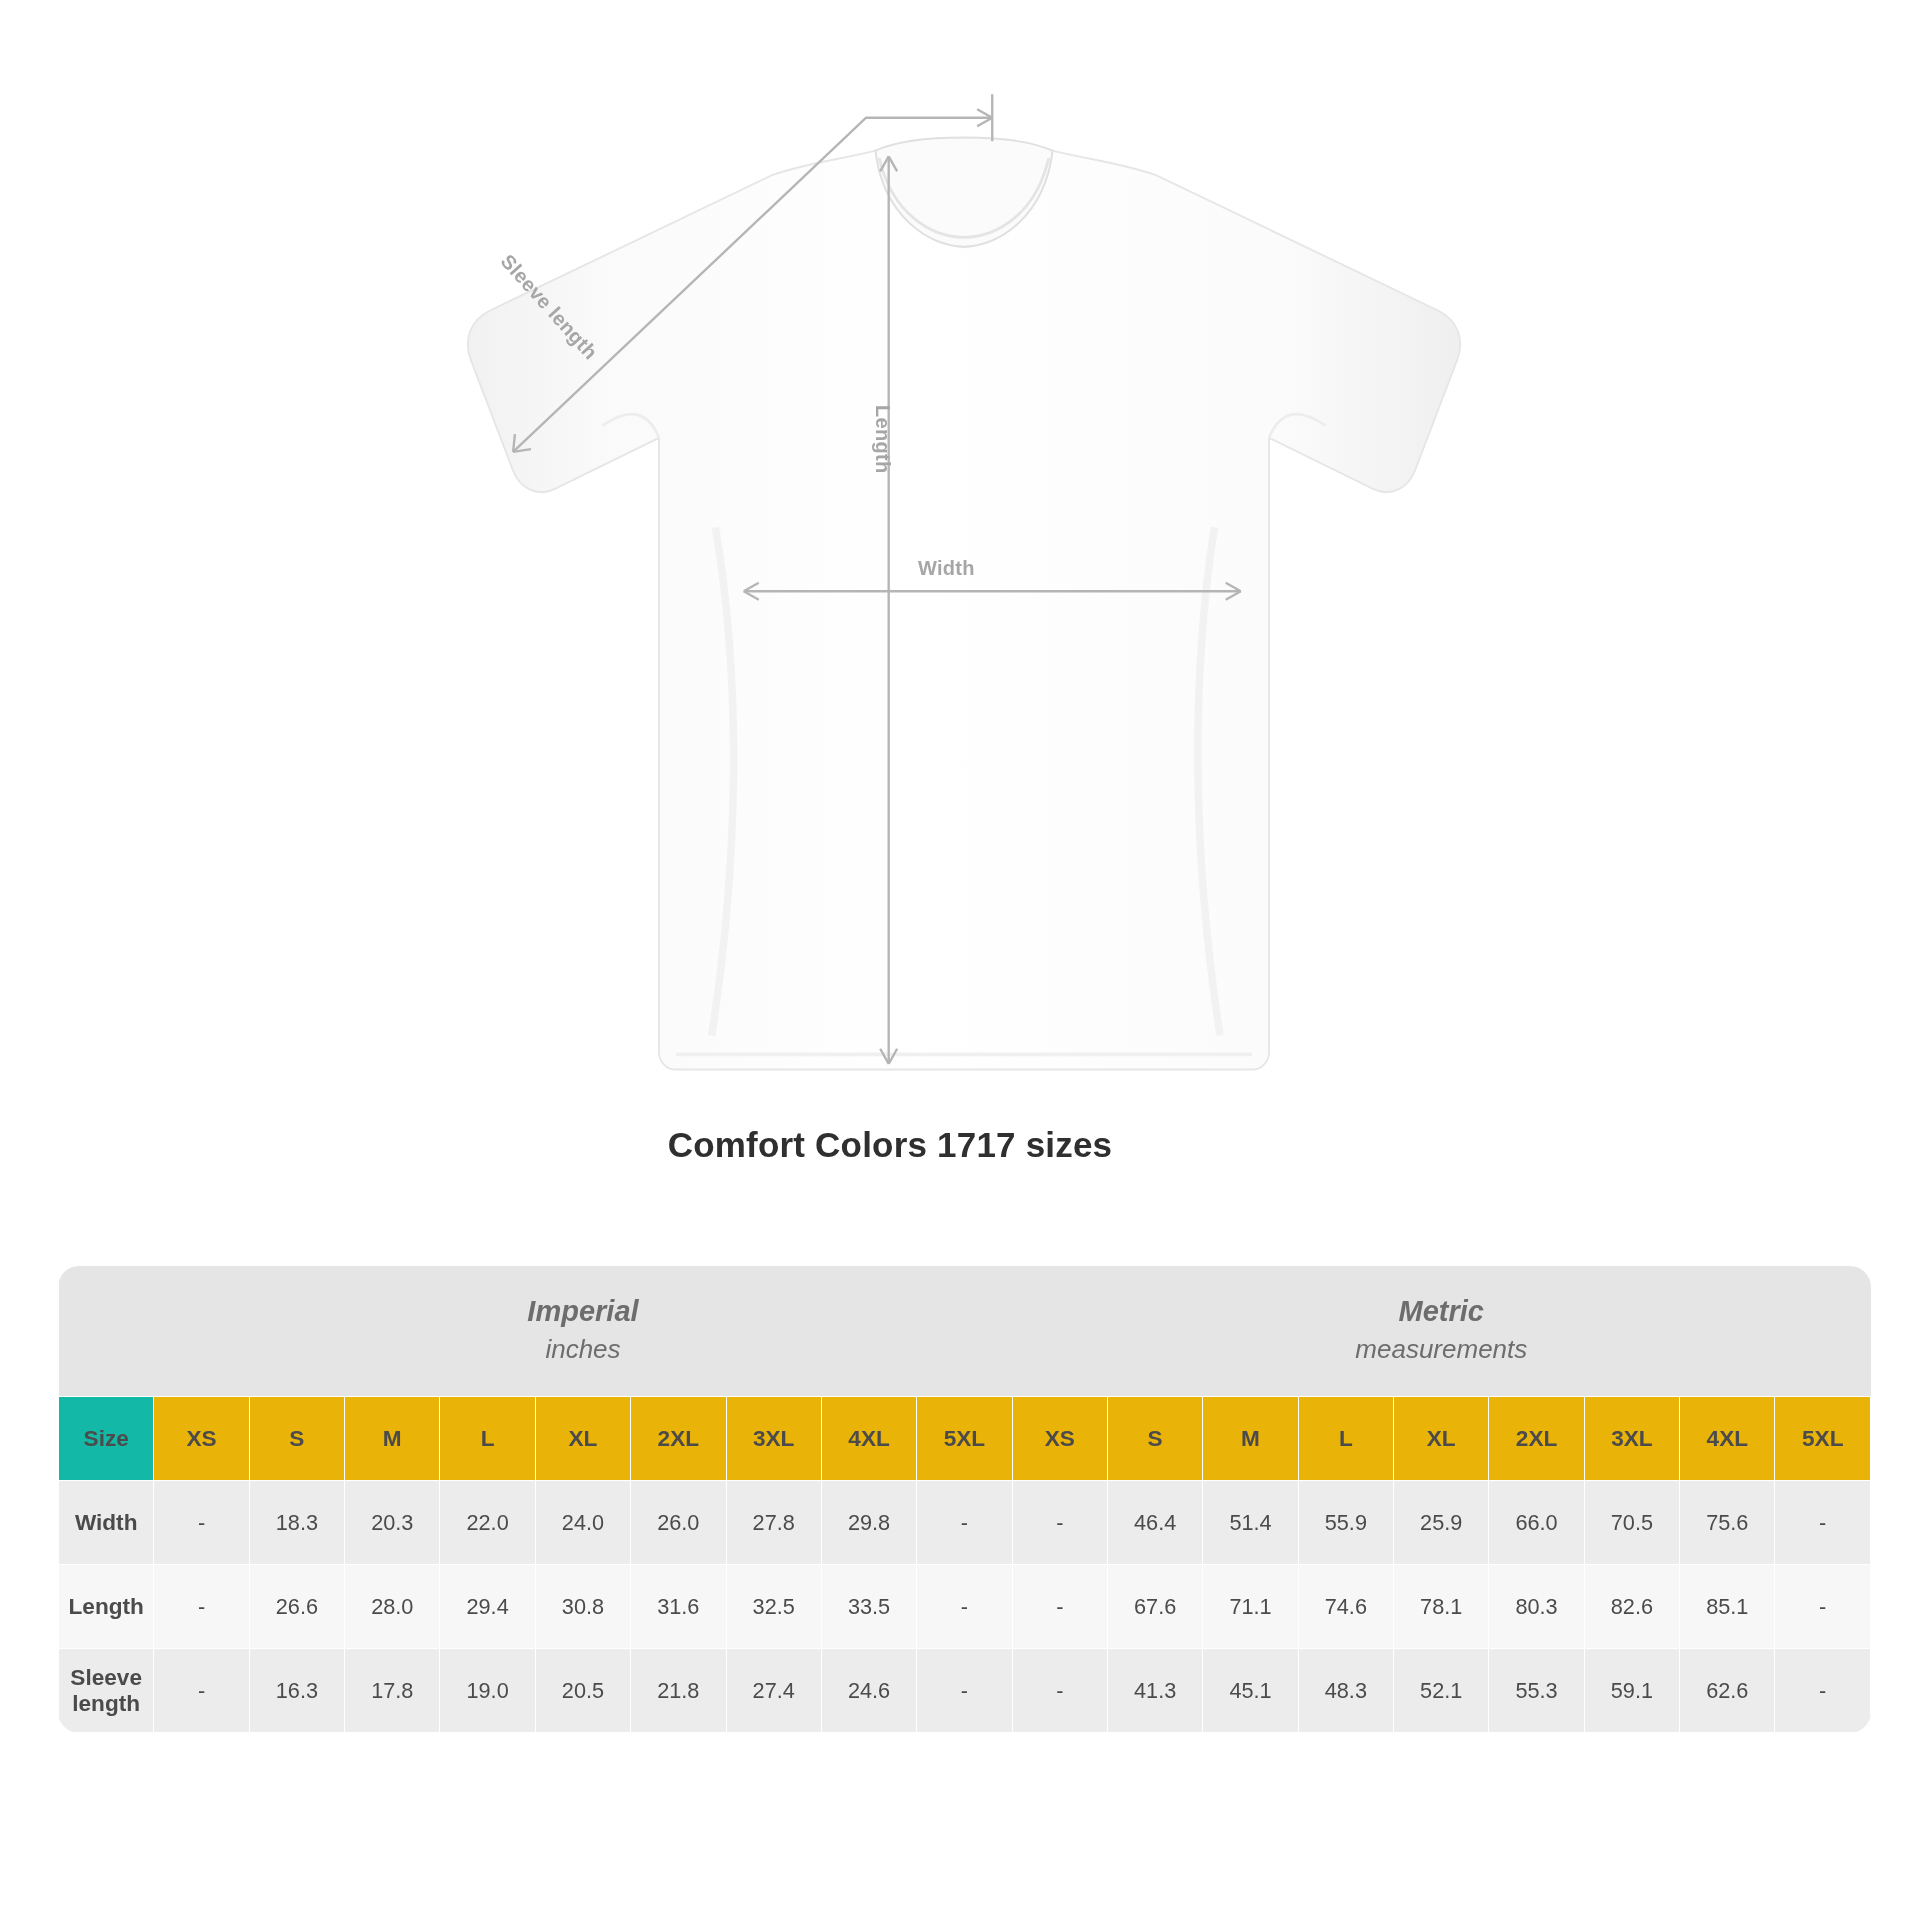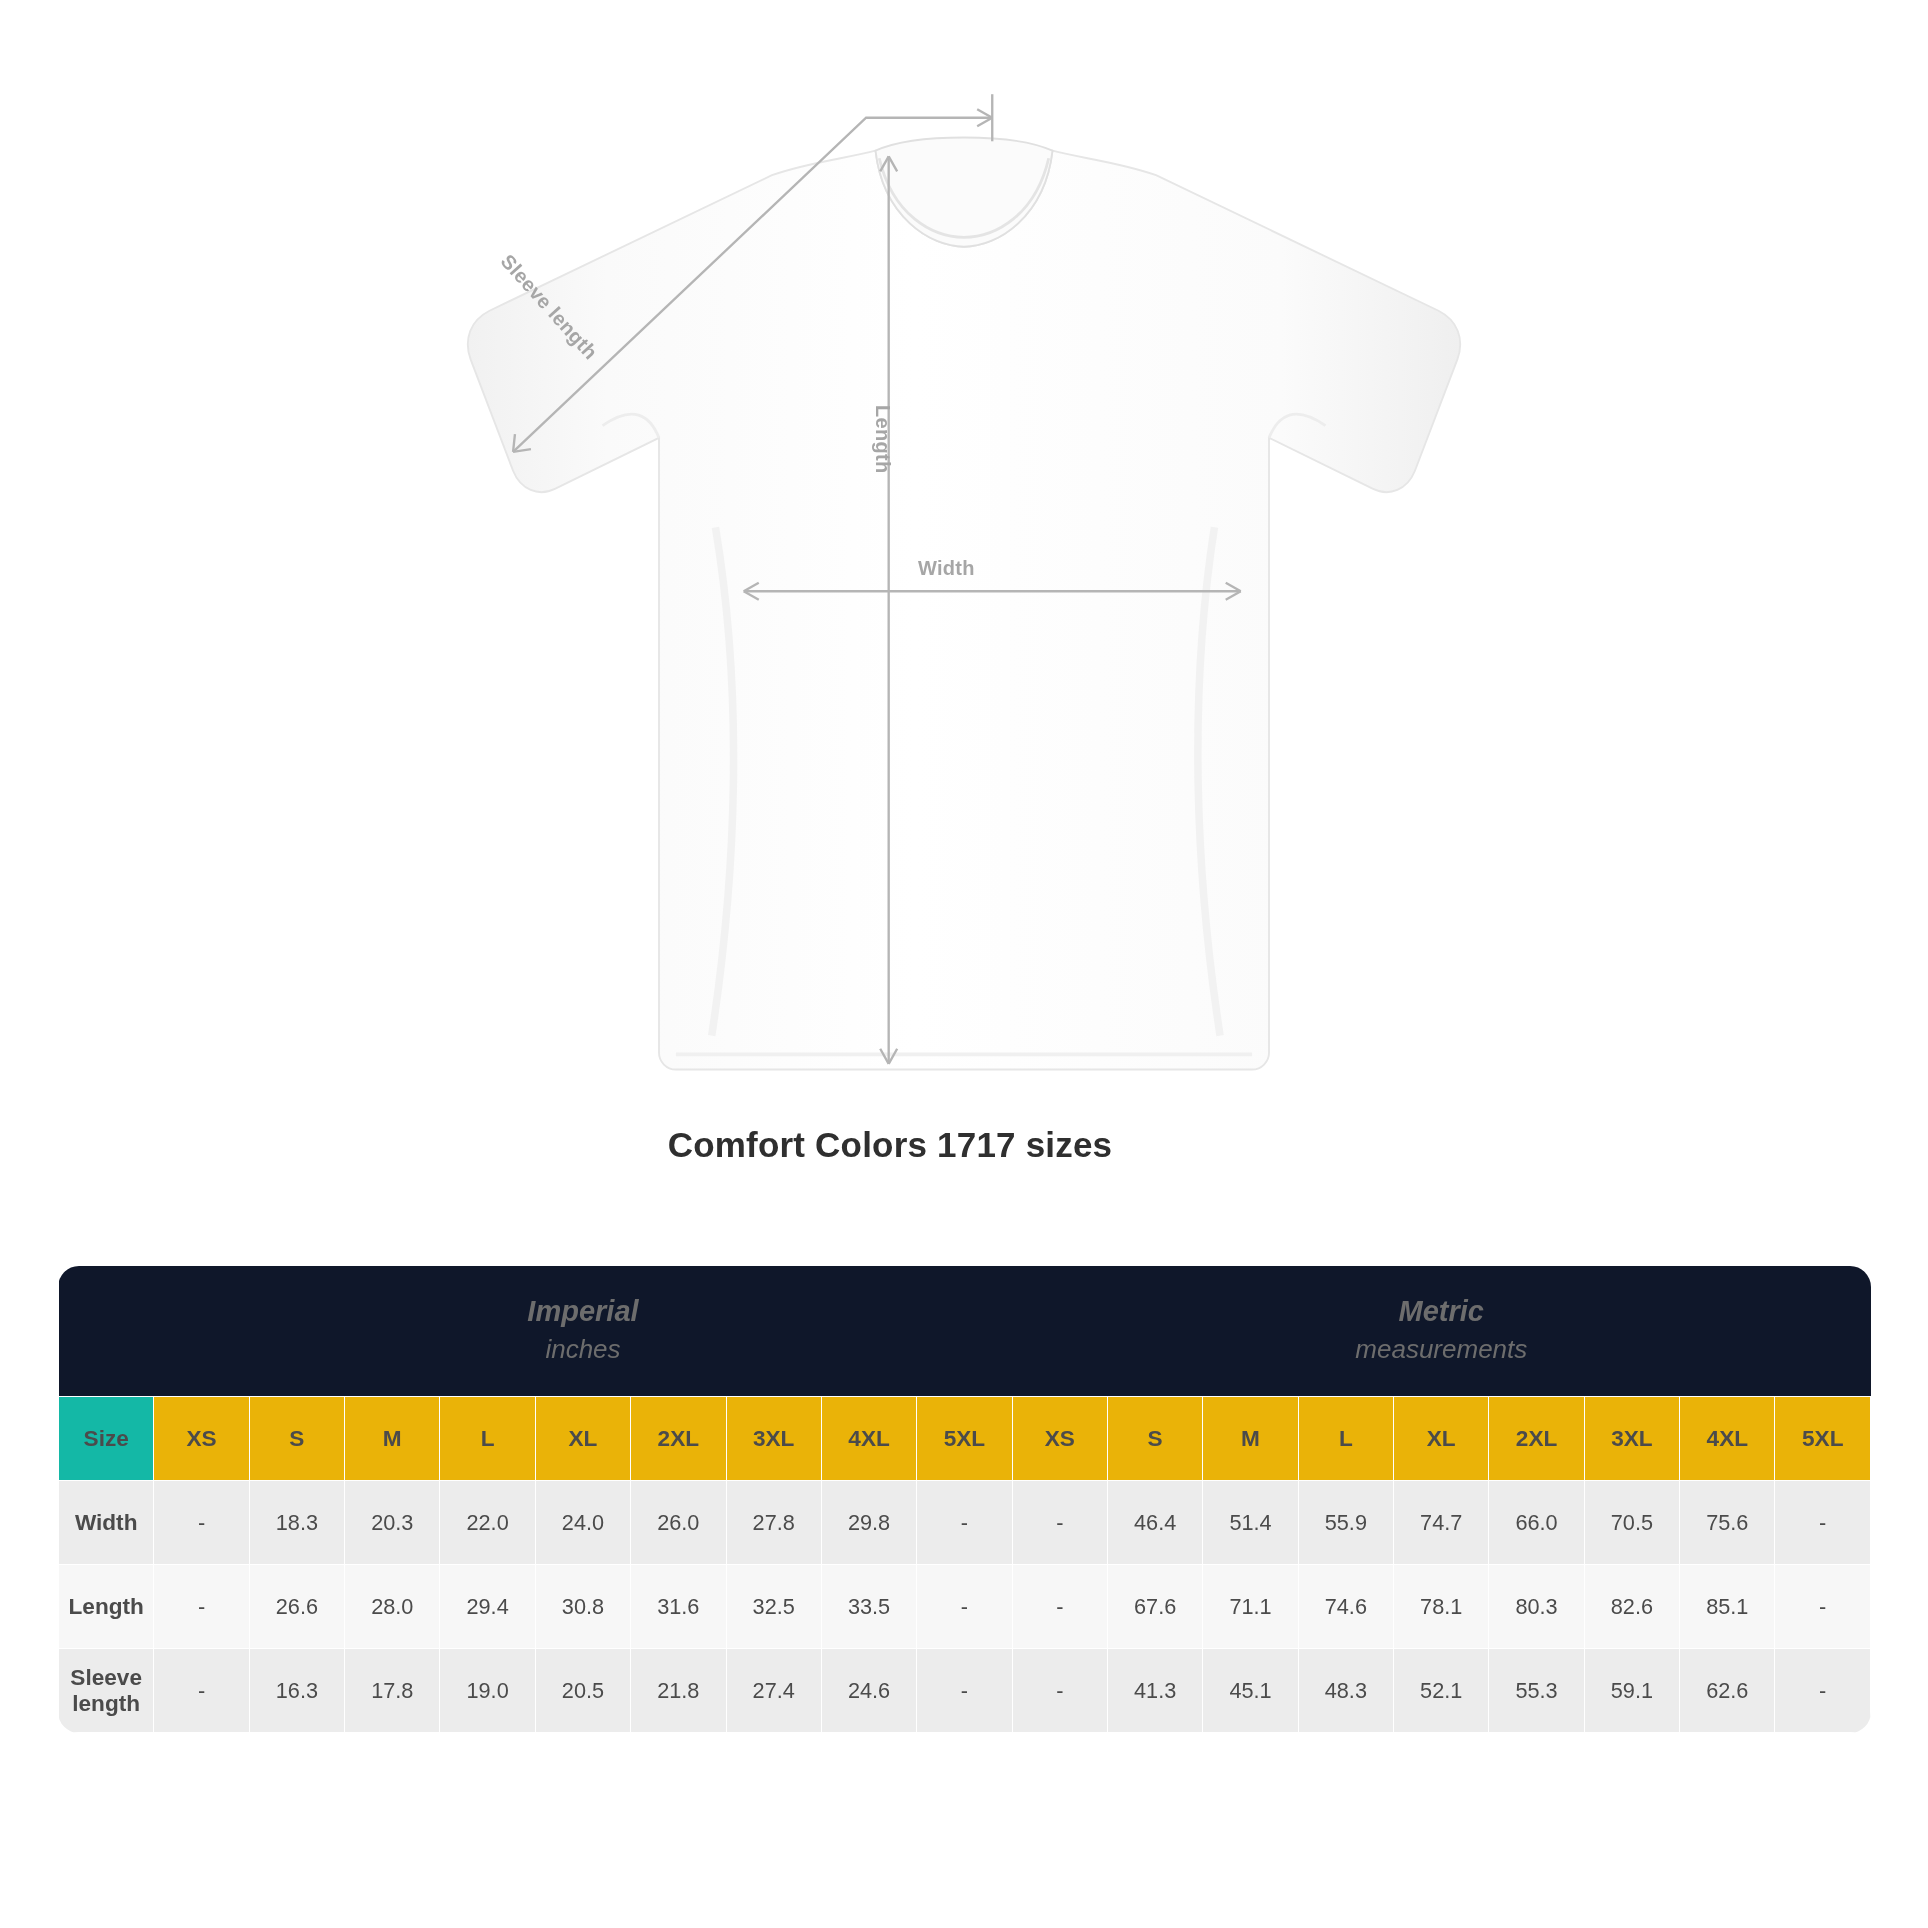--- a/index.html
+++ b/index.html
@@ -85,21 +85,21 @@
     width: 1813px;
   }
   table.size-table {
     border-collapse: collapse;
     width: 1813px;
     table-layout: fixed;
     border-radius: 21px;
     overflow: hidden;
   }
   table.size-table tr.unit-row td {
-    background: #0f172a;
+    background: #e5e5e5;
     border: none;
     padding: 24.5px 0 24.5px 0;
   }
   .unit-cell {
     text-align: center;
   }
   .unit-name {
     font-size: 29px;
     font-weight: bold;
     font-style: italic;
@@ -267,21 +267,21 @@
             <td>22.0</td>
             <td>24.0</td>
             <td>26.0</td>
             <td>27.8</td>
             <td>29.8</td>
             <td>-</td>
             <td>-</td>
             <td>46.4</td>
             <td>51.4</td>
             <td>55.9</td>
-            <td>74.7</td>
+            <td>25.9</td>
             <td>66.0</td>
             <td>70.5</td>
             <td>75.6</td>
             <td>-</td>
           </tr>
           <tr class="band-b">
             <td class="rowhead">Length</td>
             <td>-</td>
             <td>26.6</td>
             <td>28.0</td>

